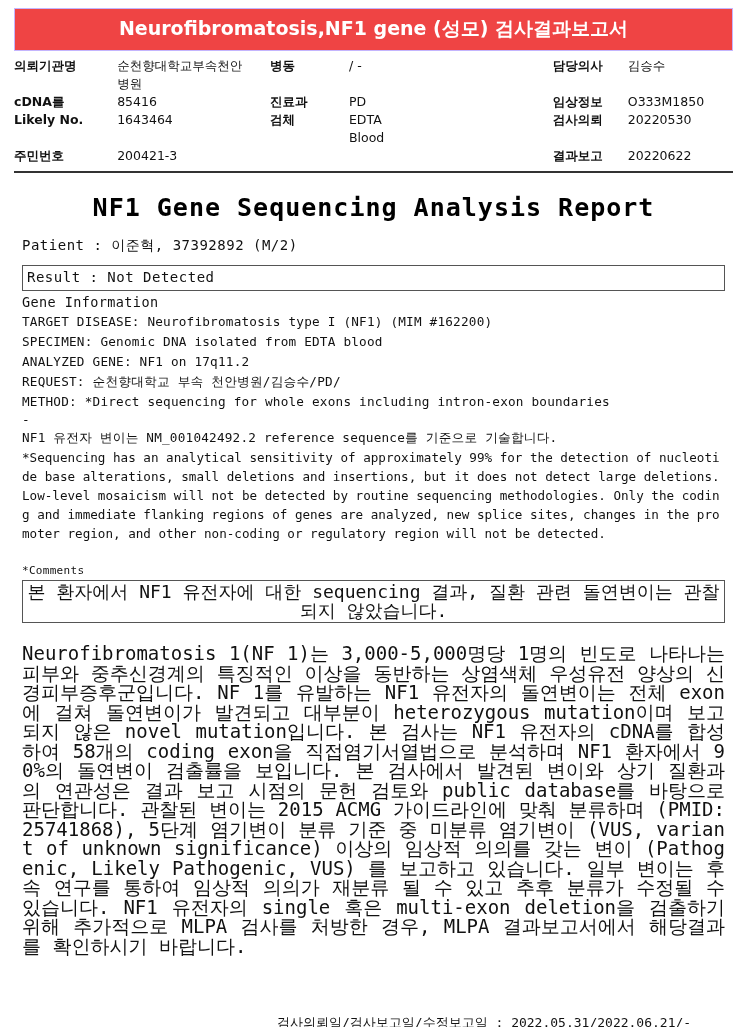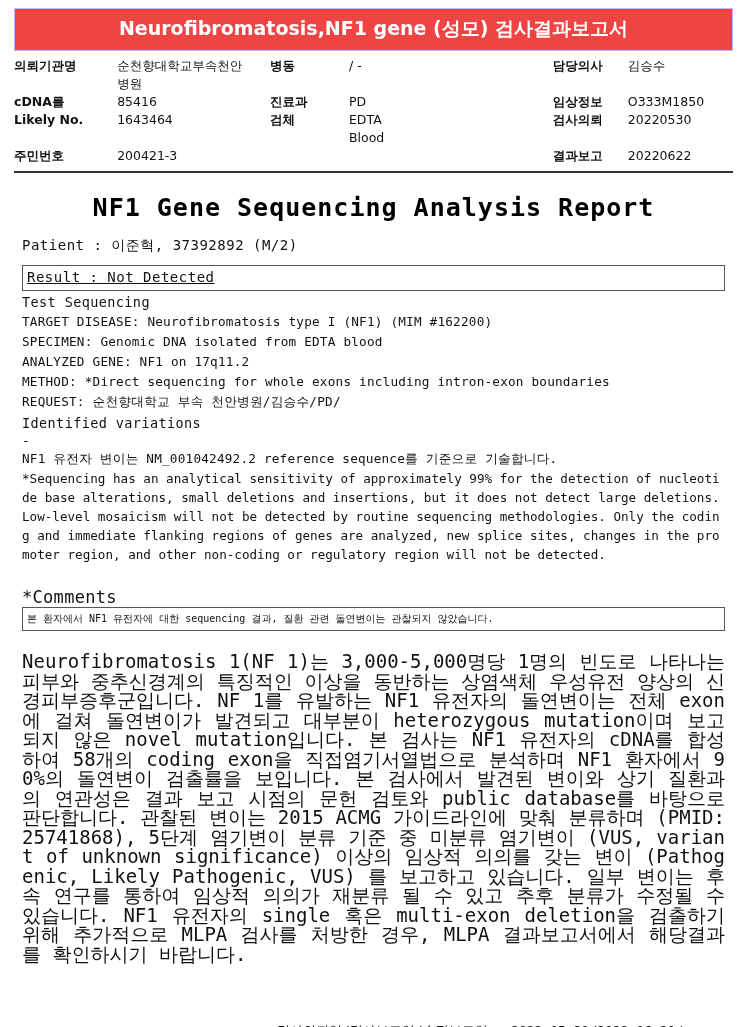--- a/index.html
+++ b/index.html
@@ -81,21 +81,20 @@
     letter-spacing: 0.5px;
     margin-bottom: 10px;
   }
 
   .result-box {
     border: 1px solid #555555;
     padding: 2px 4px 3px 4px;
     font-size: 14px;
     letter-spacing: 0.5px;
     margin-bottom: 2px;
-    text-decoration: underline;
   }
 
   .section-label {
     font-size: 13.5px;
     letter-spacing: 0.4px;
     margin-top: 2px;
   }
 
   .info-line {
     font-size: 12.7px;
@@ -111,32 +110,33 @@
 
   .para {
     font-size: 12.6px;
     line-height: 19px;
     letter-spacing: 0px;
     white-space: pre-wrap;
     word-break: break-all;
   }
 
   .comments-label {
-    margin-top: 24px;
-    font-size: 17px;
+    margin-top: 18px;
+    font-size: 11px;
     letter-spacing: 0.3px;
   }
 
   .comment-box {
     border: 1px solid #555555;
     padding: 1px 4px 2px 4px;
-    font-size: 10px;
+    font-size: 18px;
     line-height: 19px;
     white-space: pre-wrap;
     word-break: break-all;
+    text-align: center;
   }
 
   .comment-body {
     margin-top: 21px;
     font-size: 19px;
     line-height: 19.5px;
     white-space: pre-wrap;
     word-break: break-all;
     text-align: justify;
   }
@@ -200,29 +200,28 @@
   </div>
 
   <div class="report-title">NF1 Gene Sequencing Analysis Report</div>
 
   <div class="body-wrap">
 
     <div class="patient-line">Patient : 이준혁, 37392892 (M/2)</div>
 
     <div class="result-box">Result : Not Detected</div>
 
-    <div class="section-label">Test Sequencing</div>
+    <div class="section-label">Gene Information</div>
 
     <div class="info-line">TARGET DISEASE: Neurofibromatosis type I (NF1) (MIM #162200)</div>
     <div class="info-line">SPECIMEN: Genomic DNA isolated from EDTA blood</div>
     <div class="info-line">ANALYZED GENE: NF1 on 17q11.2</div>
+    <div class="info-line">REQUEST: 순천향대학교 부속 천안병원/김승수/PD/</div>
     <div class="info-line">METHOD: *Direct sequencing for whole exons including intron-exon boundaries</div>
-    <div class="info-line">REQUEST: 순천향대학교 부속 천안병원/김승수/PD/</div>
-
-    <div class="section-label">Identified variations</div>
+
     <div class="divider-dash">-</div>
 
     <div class="info-line">NF1 유전자 변이는 NM_001042492.2 reference sequence를 기준으로 기술합니다.</div>
     <div class="para">*Sequencing has an analytical sensitivity of approximately 99% for the detection of nucleotide base alterations, small deletions and insertions, but it does not detect large deletions. Low-level mosaicism will not be detected by routine sequencing methodologies. Only the coding and immediate flanking regions of genes are analyzed, new splice sites, changes in the promoter region, and other non-coding or regulatory region will not be detected.</div>
 
     <div class="comments-label">*Comments</div>
     <div class="comment-box">본 환자에서 NF1 유전자에 대한 sequencing 결과, 질환 관련 돌연변이는 관찰되지 않았습니다.</div>
 
     <div class="comment-body">Neurofibromatosis 1(NF 1)는 3,000-5,000명당 1명의 빈도로 나타나는 피부와 중추신경계의 특징적인 이상을 동반하는 상염색체 우성유전 양상의 신경피부증후군입니다. NF 1를 유발하는 NF1 유전자의 돌연변이는 전체 exon에 걸쳐 돌연변이가 발견되고 대부분이 heterozygous mutation이며 보고되지 않은 novel mutation입니다. 본 검사는 NF1 유전자의 cDNA를 합성하여 58개의 coding exon을 직접염기서열법으로 분석하며 NF1 환자에서 90%의 돌연변이 검출률을 보입니다. 본 검사에서 발견된 변이와 상기 질환과의 연관성은 결과 보고 시점의 문헌 검토와 public database를 바탕으로 판단합니다. 관찰된 변이는 2015 ACMG 가이드라인에 맞춰 분류하며 (PMID: 25741868), 5단계 염기변이 분류 기준 중 미분류 염기변이 (VUS, variant of unknown significance) 이상의 임상적 의의를 갖는 변이 (Pathogenic, Likely Pathogenic, VUS) 를 보고하고 있습니다. 일부 변이는 후속 연구를 통하여 임상적 의의가 재분류 될 수 있고 추후 분류가 수정될 수 있습니다. NF1 유전자의 single 혹은 multi-exon deletion을 검출하기 위해 추가적으로 MLPA 검사를 처방한 경우, MLPA 결과보고서에서 해당결과를 확인하시기 바랍니다.</div>
 

